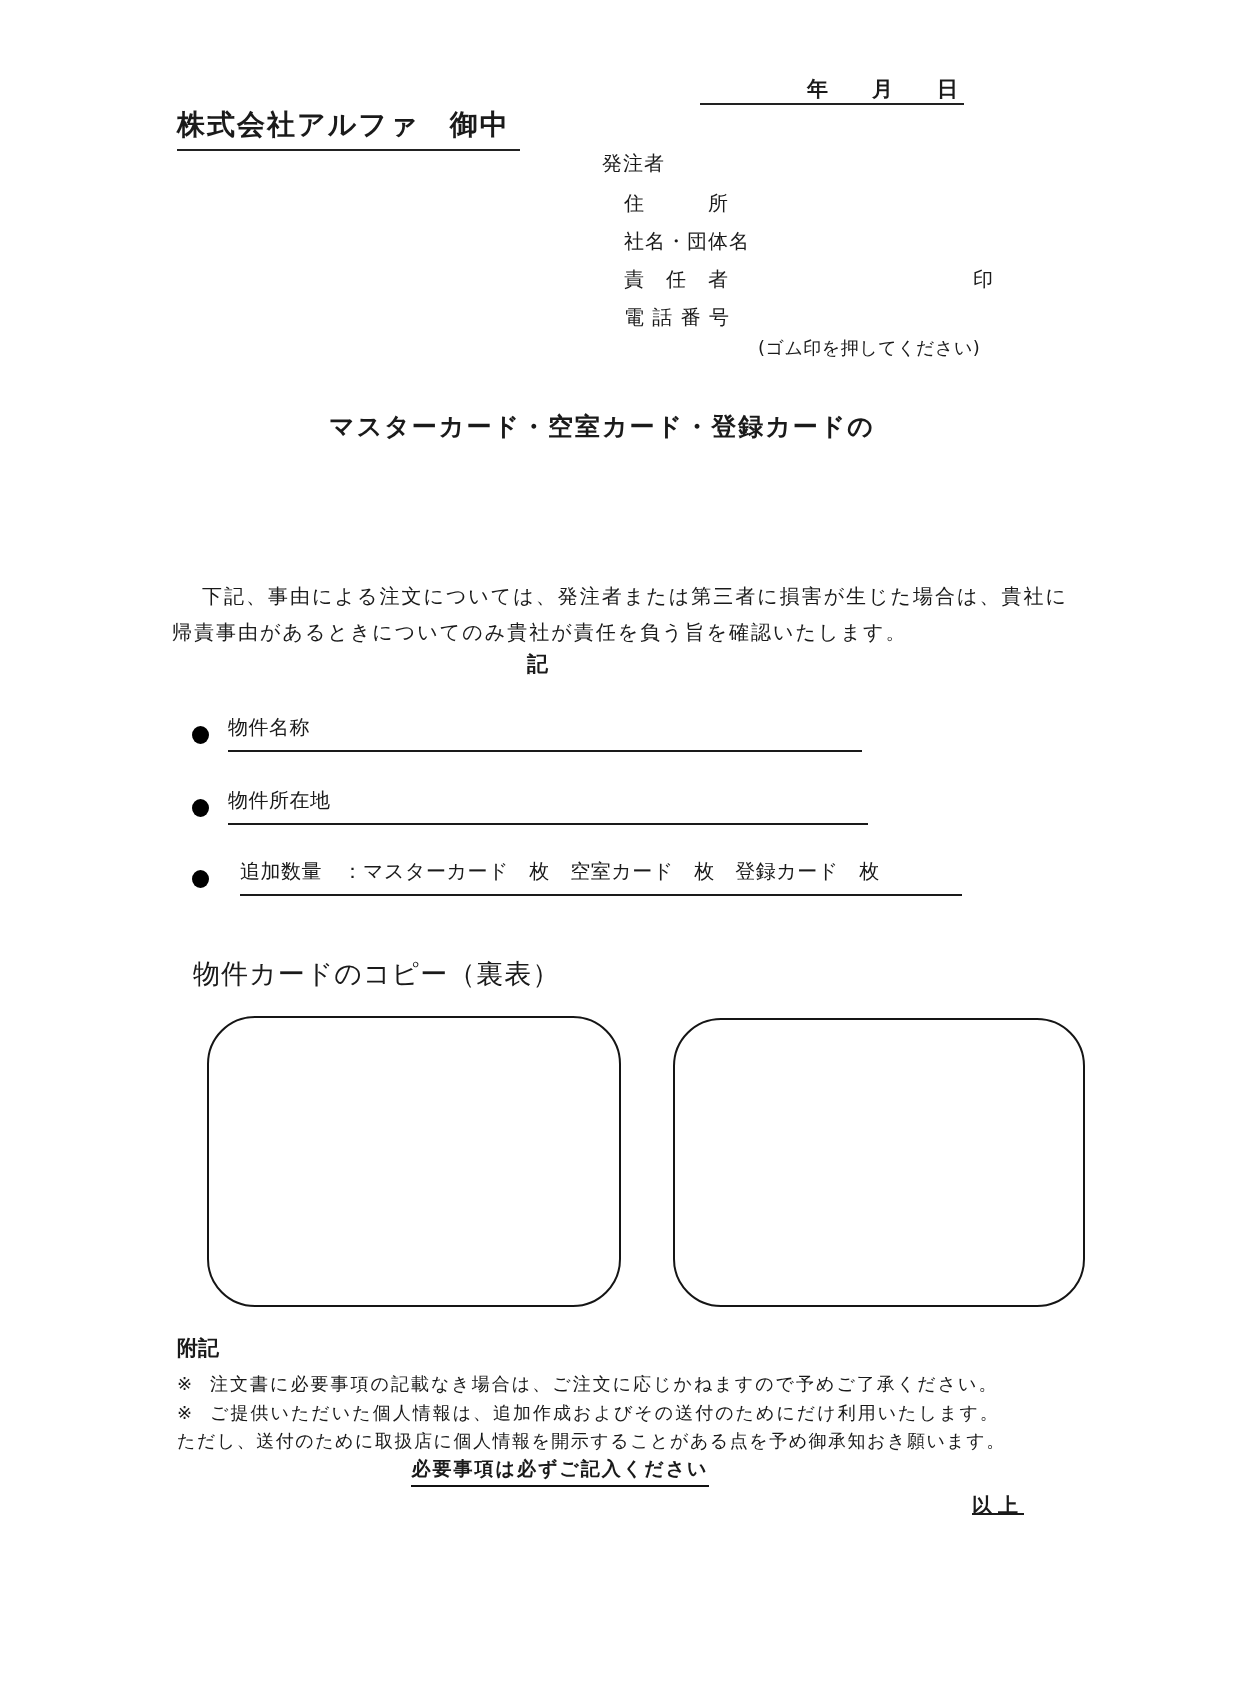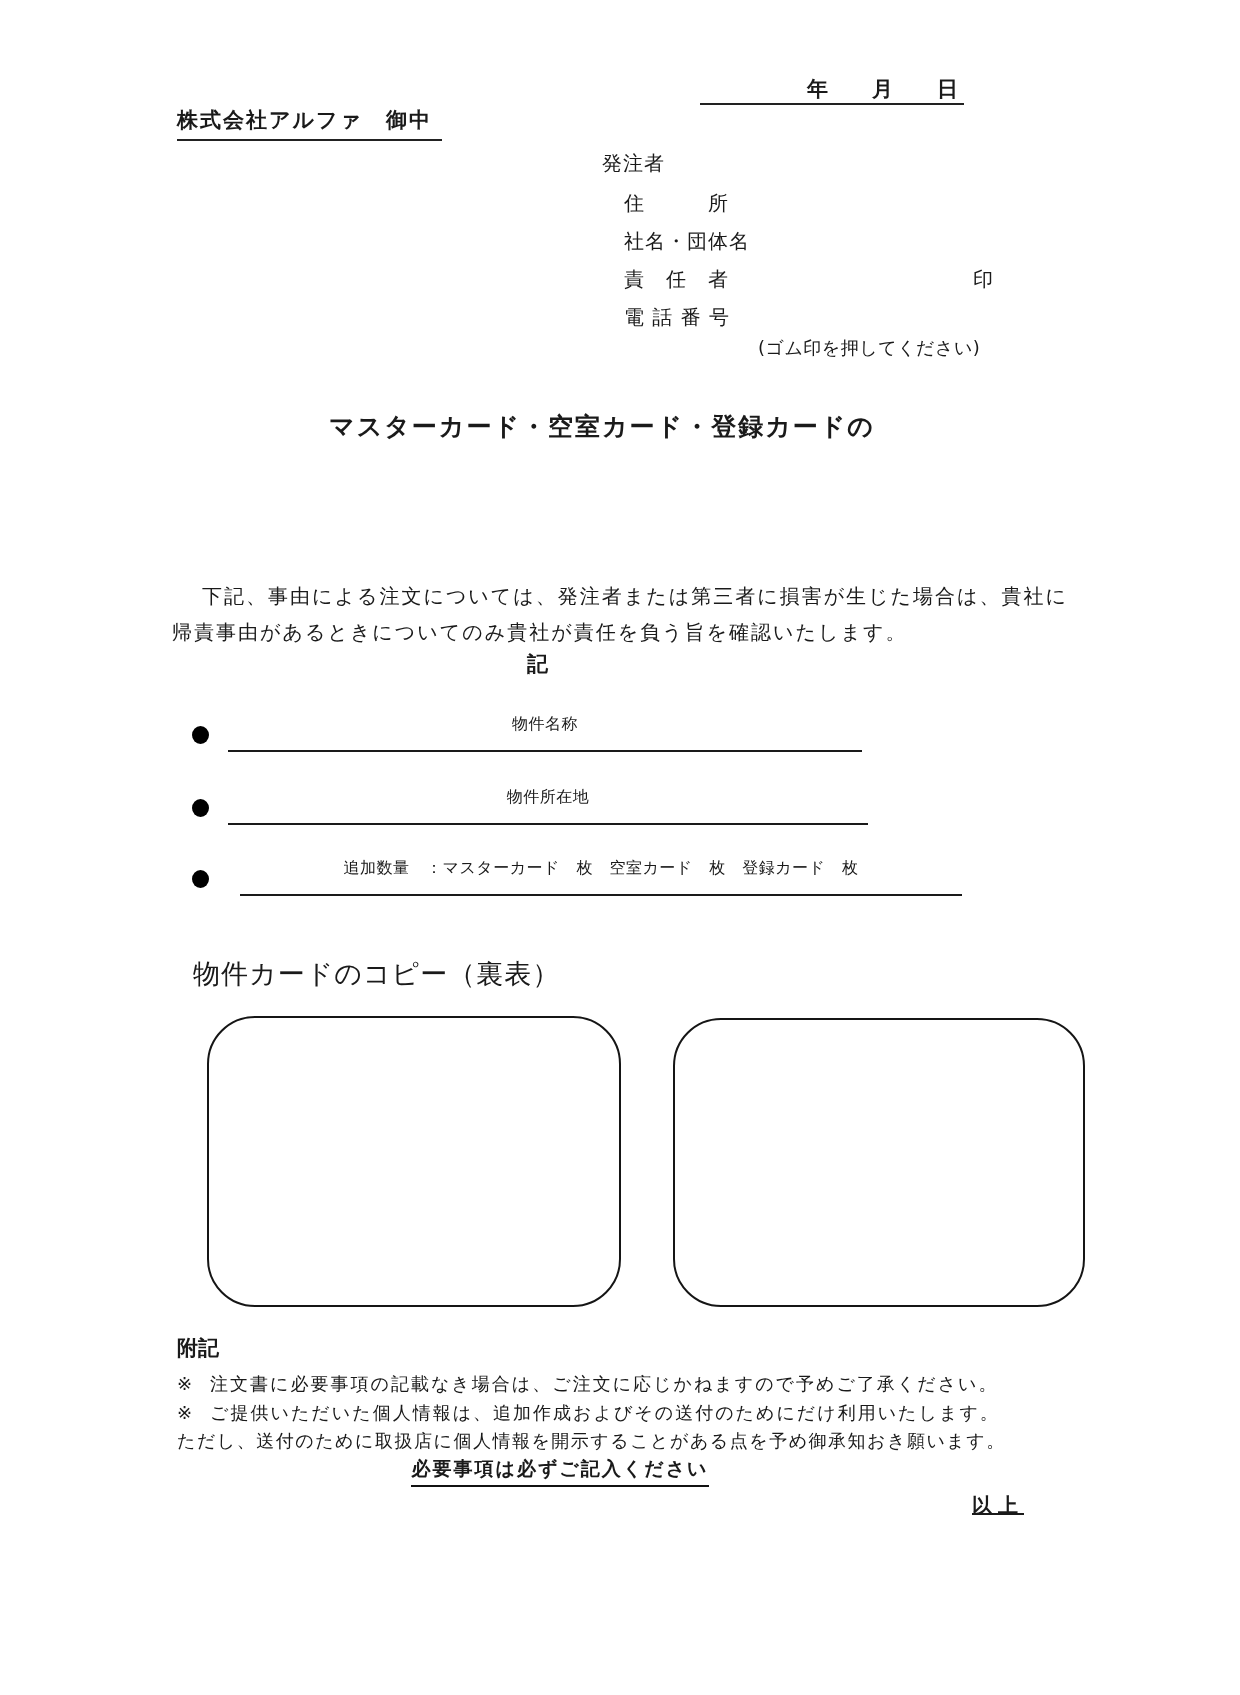--- a/index.html
+++ b/index.html
@@ -27,21 +27,21 @@
     justify-content: flex-end;
     align-items: flex-end;
     gap: 44px;
     padding-right: 6px;
     font-size: 21px;
     font-weight: 600;
   }
 
   .recipient {
     left: 177px; top: 106px;
-    font-size: 21px;
+    font-size: 28px;
     font-weight: 600;
     letter-spacing: 2px;
     border-bottom: 2px solid #222;
     padding: 0 10px 5px 0;
   }
 
   .orderer-label {
     left: 602px; top: 150px;
     font-size: 20px;
     letter-spacing: 1px;
@@ -106,24 +106,23 @@
     left: 192px;
   }
   .dot-1 { top: 726px; }
   .dot-2 { top: 799px; }
   .dot-3 { top: 870px; }
 
   .fill-row {
     left: 228px;
     height: 36px;
     border-bottom: 2px solid #1a1a1a;
-    font-size: 16px;
+    font-size: 20px;
     letter-spacing: 0.5px;
     white-space: nowrap;
-    text-align: center;
   }
   .row-1 { top: 714px; width: 634px; }
   .row-2 { top: 787px; width: 640px; }
   .row-3 { top: 858px; width: 722px; margin-left: 12px; }
 
   .card-label {
     left: 193px; top: 936px;
     font-size: 27px;
     letter-spacing: 1px;
     margin-top: 20px;

